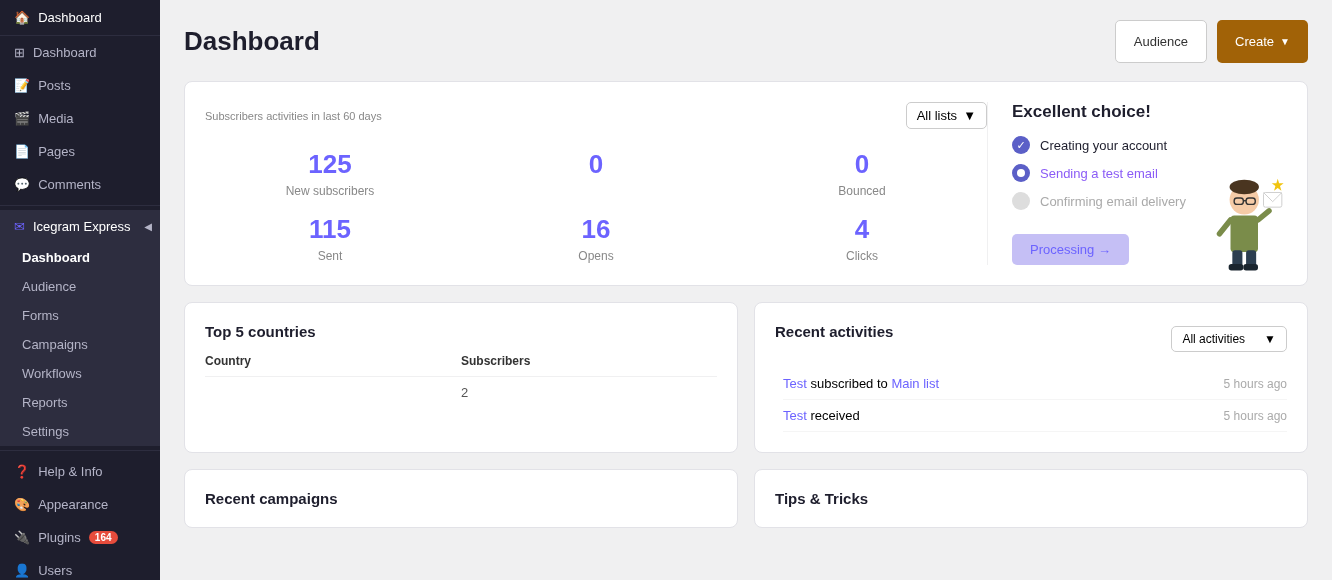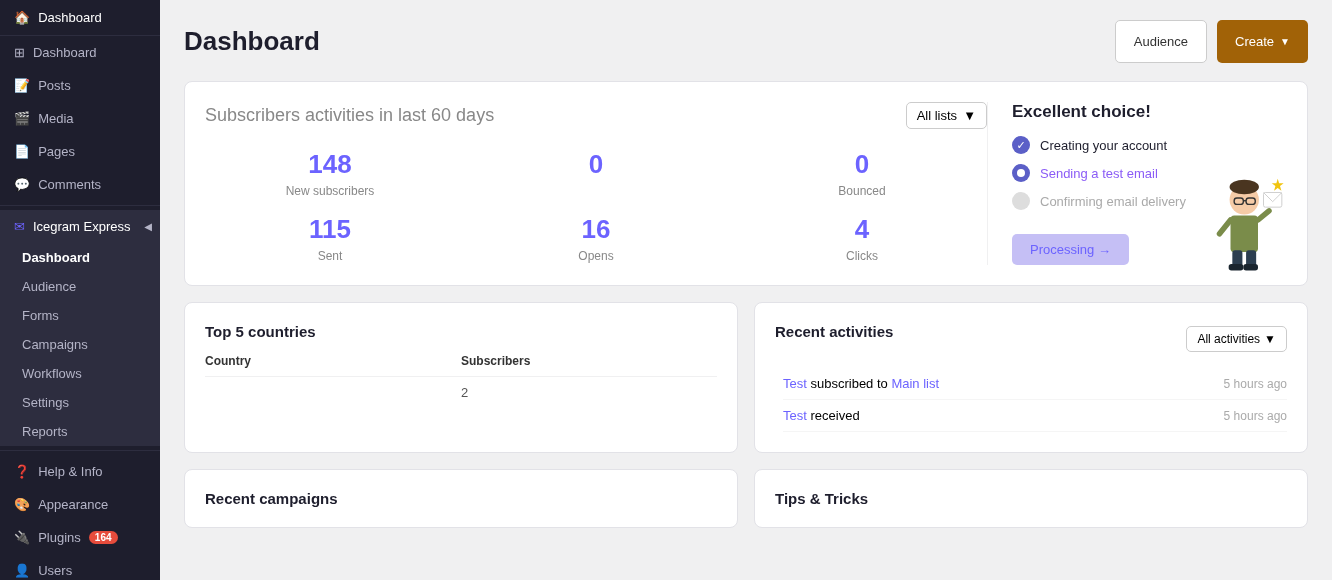--- a/index.html
+++ b/index.html
@@ -142,21 +142,21 @@
       padding-left: 24px;
       position: relative;
     }
     .stats-header {
       display: flex;
       align-items: center;
       justify-content: space-between;
       margin-bottom: 20px;
     }
     .stats-title {
-      font-size: 18px;
+      font-size: 11px;
       color: #888;
     }
     .stats-dropdown {
       border: 1px solid #ccc;
       border-radius: 5px;
       padding: 5px 10px;
       font-size: 13px;
       cursor: pointer;
       background: #fff;
       display: flex;
@@ -287,21 +287,21 @@
     }
     .activities-dropdown {
       border: 1px solid #ccc;
       border-radius: 5px;
       padding: 5px 10px;
       font-size: 12px;
       cursor: pointer;
       background: #fff;
       display: flex;
       align-items: center;
-      gap: 4px;
+      gap: 19px;
     }
     .activity-row {
       display: flex;
       justify-content: space-between;
       align-items: center;
       padding: 8px 0;
       border-bottom: 1px solid #f5f5f5;
       font-size: 13px;
       margin-left: 8px;
     }
@@ -354,22 +354,22 @@
   <div class="icegram-section">
     <div class="icegram-header">
       <span style="color:#6c63ff;">✉</span>
       <span>Icegram Express</span>
     </div>
     <div class="icegram-sub-item active">Dashboard</div>
     <div class="icegram-sub-item">Audience</div>
     <div class="icegram-sub-item">Forms</div>
     <div class="icegram-sub-item">Campaigns</div>
     <div class="icegram-sub-item">Workflows</div>
+    <div class="icegram-sub-item">Reports</div>
     <div class="icegram-sub-item">Settings</div>
-    <div class="icegram-sub-item">Reports</div>
   </div>
 
   <hr class="sidebar-divider">
 
   <div class="sidebar-nav-item">
     <span>❓</span>
     <span>Help &amp; Info</span>
   </div>
   <div class="sidebar-nav-item">
     <span>🎨</span>
@@ -404,21 +404,21 @@
       <div class="stats-left">
         <div class="stats-header">
           <span class="stats-title">Subscribers activities in last 60 days</span>
           <div class="stats-dropdown">
             <span>All lists</span>
             <span>▼</span>
           </div>
         </div>
         <div class="stats-grid">
           <div class="stat-item">
-            <div class="stat-value">148</div>
+            <div class="stat-value">125</div>
             <div class="stat-label">New subscribers</div>
           </div>
           <div class="stat-item">
             <div class="stat-value">0</div>
           </div>
           <div class="stat-item">
             <div class="stat-value">0</div>
             <div class="stat-label">Bounced</div>
           </div>
           <div class="stat-item">

